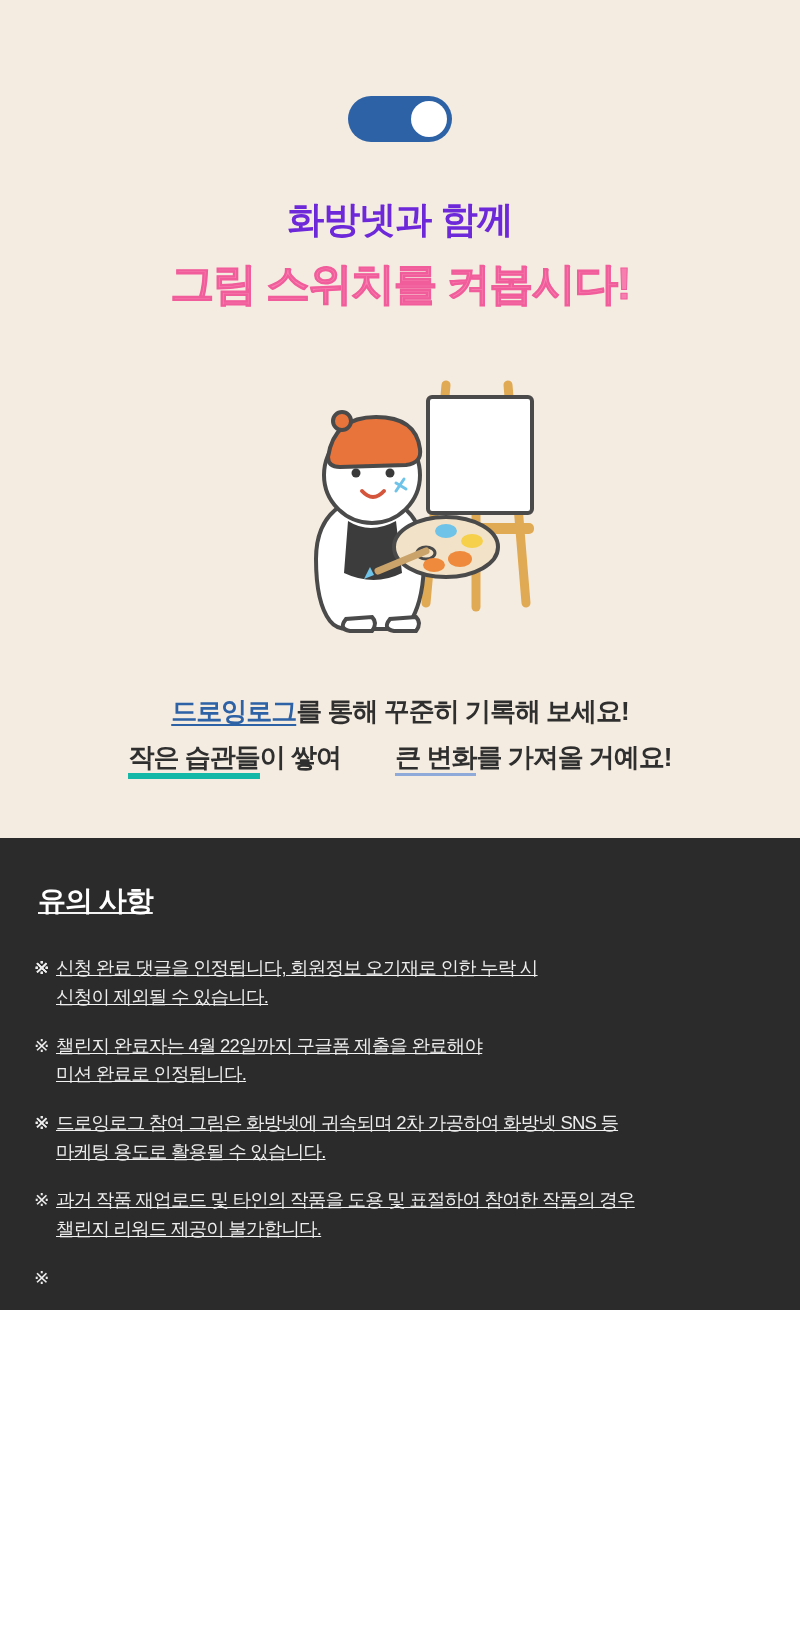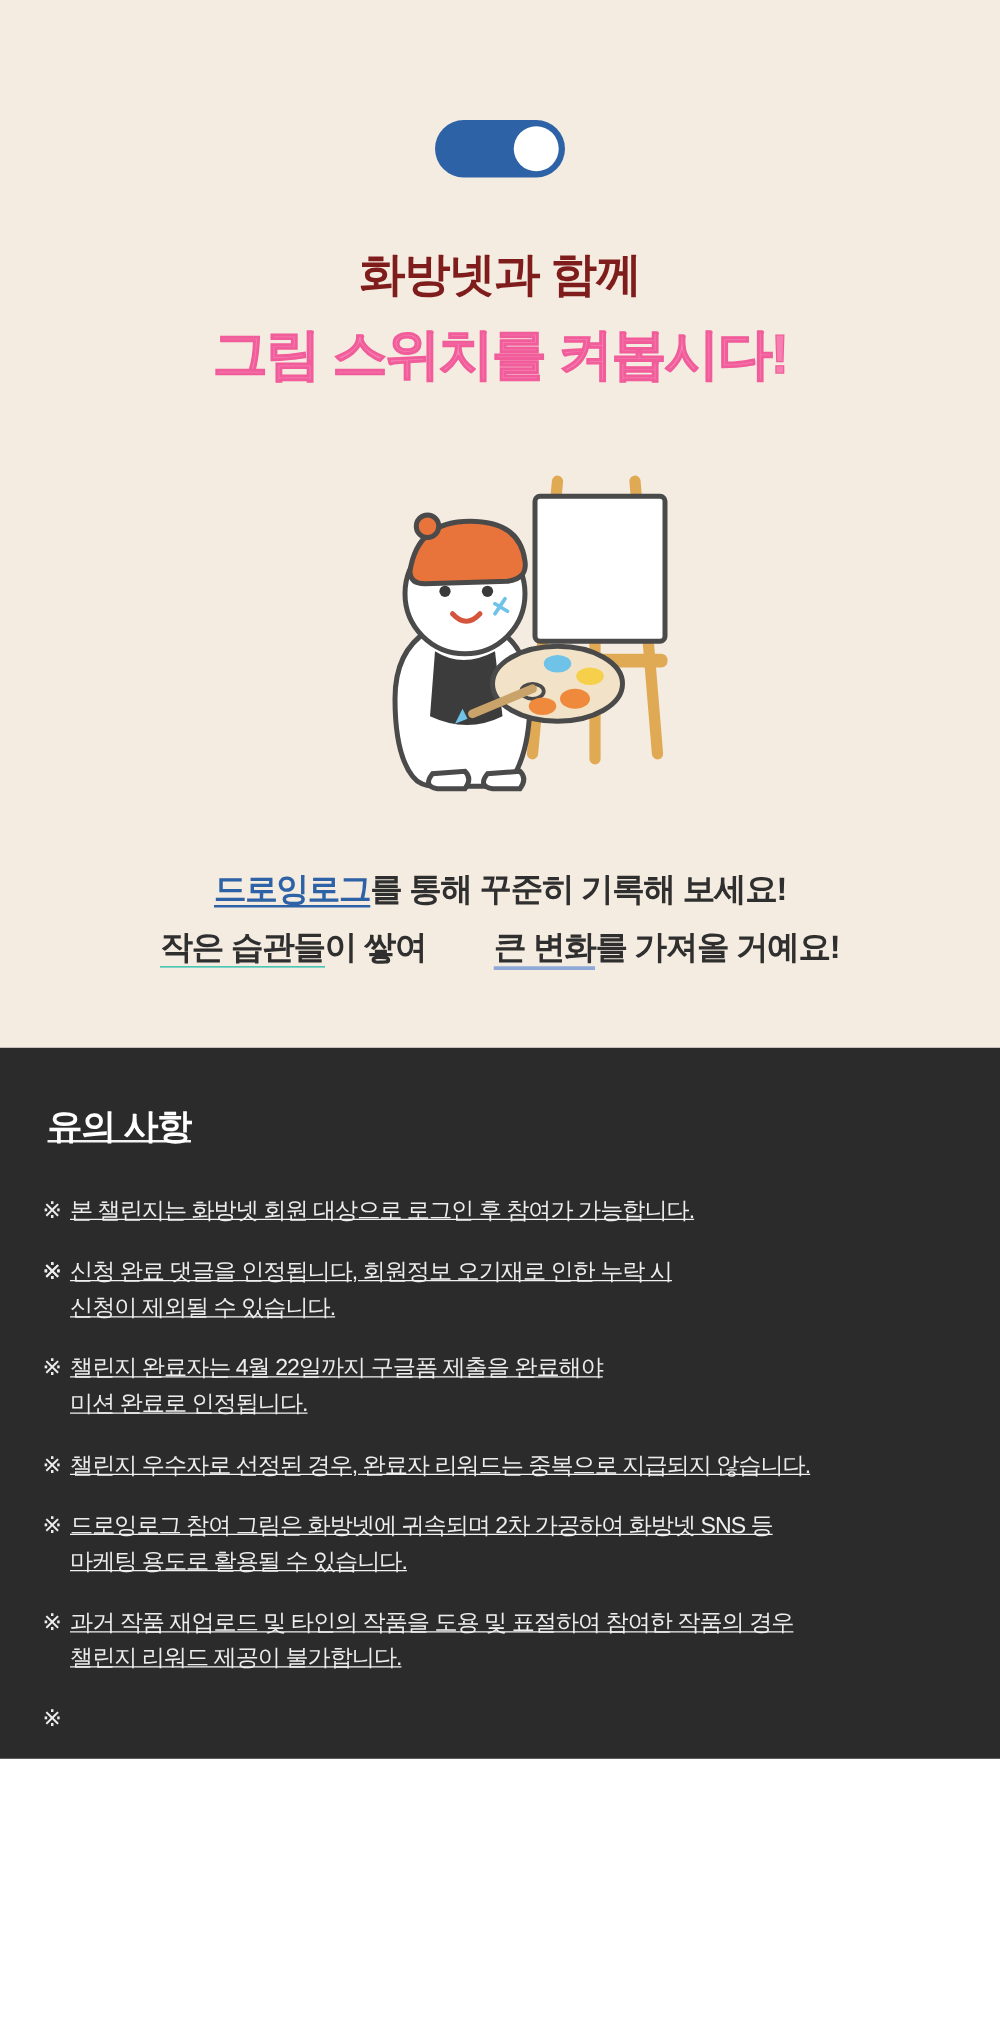--- a/index.html
+++ b/index.html
@@ -46,21 +46,21 @@
     right: 5px;
     width: 36px;
     height: 36px;
     border-radius: 50%;
     background: #ffffff;
   }
 
   .headline-1 {
     font-size: 37px;
     font-weight: 700;
-    color: #7f1d1d;
+    color: #6d28d9;
     letter-spacing: -1px;
     line-height: 1.2;
     margin: 0 0 16px 0;
   }
   .headline-2 {
     font-size: 44px;
     font-weight: 800;
     color: #f77fb0;
     letter-spacing: -1.5px;
     line-height: 1.2;
@@ -86,21 +86,21 @@
     font-weight: 700;
     letter-spacing: -1px;
     line-height: 1.75;
   }
   .link-em {
     color: #2e62a6;
     text-decoration: underline;
     text-underline-offset: 4px;
   }
   .underline-pink {
-    border-bottom: 1px solid #14b8a6;
+    border-bottom: 6px solid #14b8a6;
     padding-bottom: 1px;
     text-align: center;
   }
   .underline-blue {
     border-bottom: 3px solid #8fa9d8;
     padding-bottom: 1px;
     margin-left: 48px;
   }
 
   
@@ -207,27 +207,27 @@
       </div>
       <div class="line">
         <span class="underline-pink">작은 습관들</span><span>이 쌓여 </span><span class="underline-blue">큰 변화</span><span>를 가져올 거예요!</span>
       </div>
     </div>
   </section>
 
   <section class="notice">
     <h2>유의 사항</h2>
     <ul>
-      <li><span class="mark">※</span><span>본 챌린지는 화방넷 회원 대상으로 로그인 후 참여가 가능합니다.</span></li>
+      <li><span class="mark">※</span></li>
       <li><span class="mark">※</span></li>
       <li><span class="mark">※</span><span>신청 완료 댓글을 인정됩니다, 회원정보 오기재로 인한 누락 시
   신청이 제외될 수 있습니다.</span></li>
       <li><span class="mark">※</span><span>챌린지 완료자는 4월 22일까지 구글폼 제출을 완료해야
   미션 완료로 인정됩니다.</span></li>
-      <li><span class="mark">※</span><span>챌린지 우수자로 선정된 경우, 완료자 리워드는 중복으로 지급되지 않습니다.</span></li>
+      <li><span class="mark">※</span></li>
       <li><span class="mark">※</span><span>드로잉로그 참여 그림은 화방넷에 귀속되며 2차 가공하여 화방넷 SNS 등
   마케팅 용도로 활용될 수 있습니다.</span></li>
       <li><span class="mark">※</span><span>과거 작품 재업로드 및 타인의 작품을 도용 및 표절하여 참여한 작품의 경우
   챌린지 리워드 제공이 불가합니다.</span></li>
       <li><span class="mark">※</span></li>
     </ul>
   </section>
 
 </div>
 

